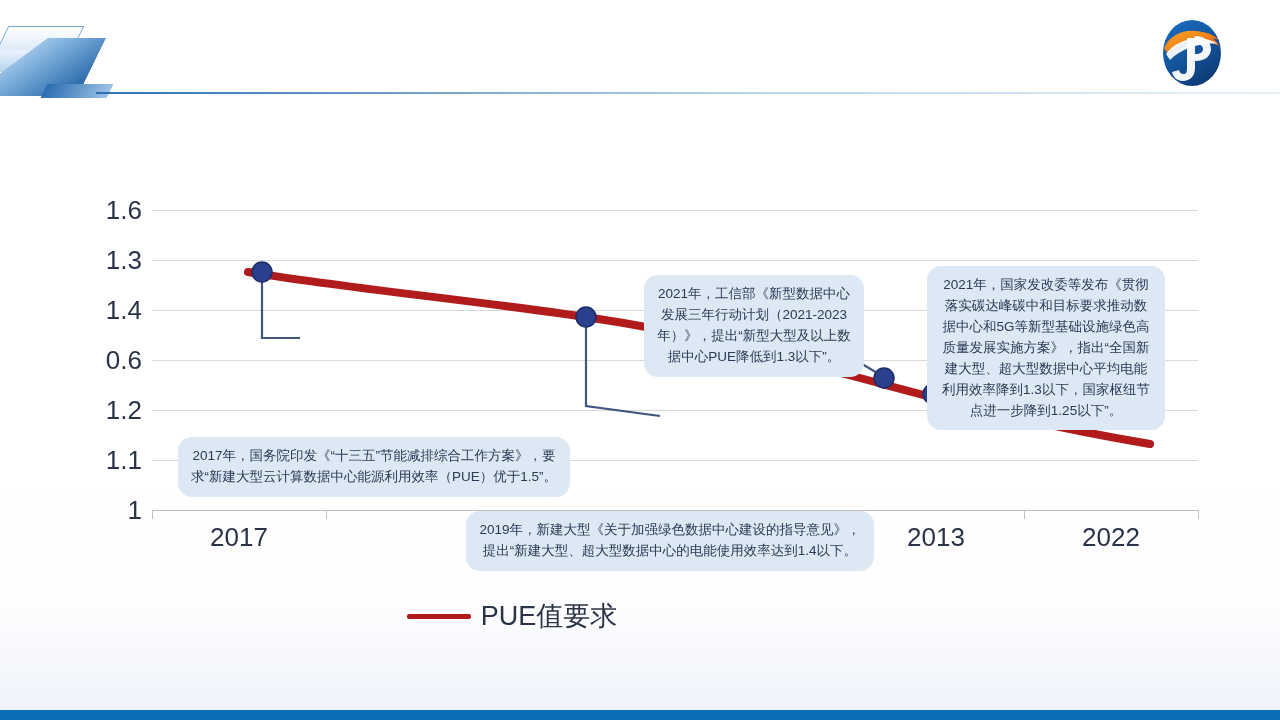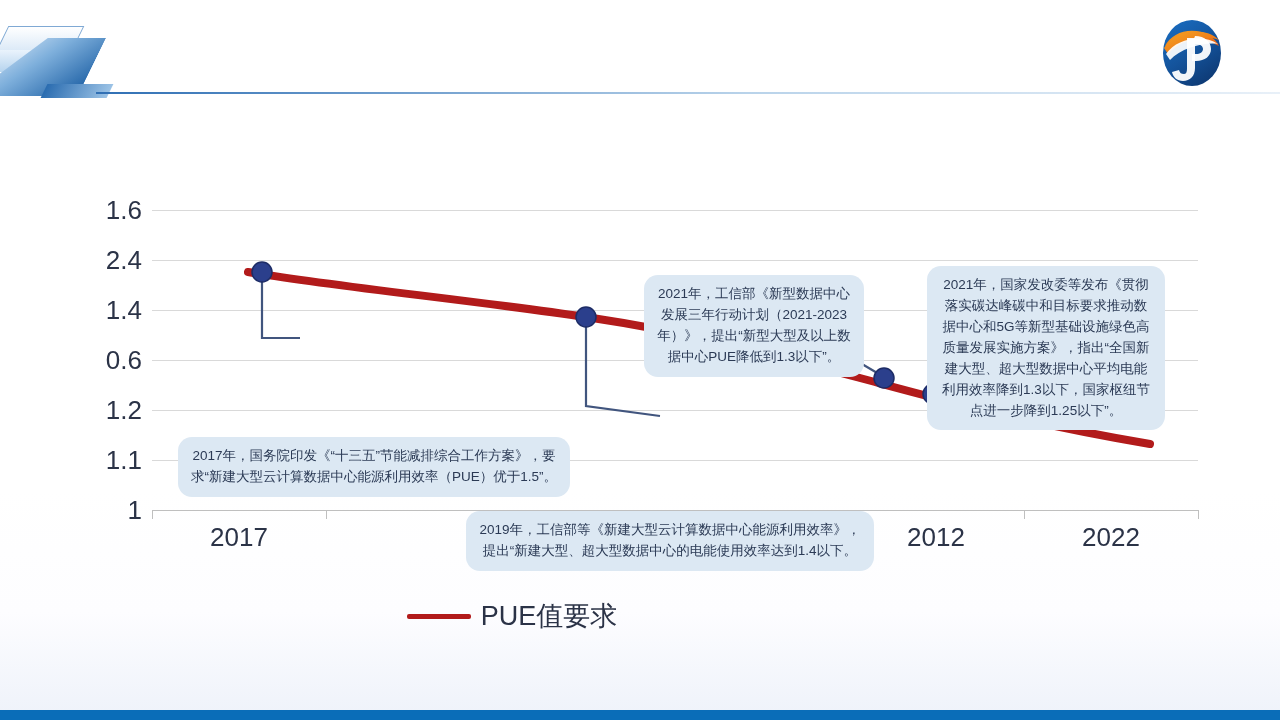--- a/index.html
+++ b/index.html
@@ -260,21 +260,21 @@
         <path d="M34 18 C44 18 50 24 50 31 C50 38 44 43 35 43 L31 43 L31 36 L35 36 C39 36 42 34 42 31 C42 28 39 26 35 26 L31 26 Z" fill="#ffffff" opacity="0.95"></path>
         <path d="M26 20 L34 20 L34 50 C34 58 29 63 22 63 C16 63 12 59 11 54 L18 52 C19 55 20 56 23 56 C25 56 26 54 26 51 Z" fill="#ffffff" opacity="0.95"></path>
       </svg>
     </div>
   </div>
 
   <div class="chart">
 
     <div class="ylabels">
       <div class="ylabel" style="top:0px;">1.6</div>
-      <div class="ylabel" style="top:50px;">2.4</div>
+      <div class="ylabel" style="top:50px;">1.3</div>
       <div class="ylabel" style="top:100px;">1.4</div>
       <div class="ylabel" style="top:150px;">0.6</div>
       <div class="ylabel" style="top:200px;">1.2</div>
       <div class="ylabel" style="top:250px;">1.1</div>
       <div class="ylabel" style="top:300px;">1</div>
     </div>
 
     <div class="plot">
       <div class="gridline" style="top:0px;"></div>
       <div class="gridline" style="top:50px;"></div>
@@ -288,40 +288,40 @@
     <div class="tick-v" style="left:326px;"></div>
     <div class="tick-v" style="left:501px;"></div>
     <div class="tick-v" style="left:675px;"></div>
     <div class="tick-v" style="left:849px;"></div>
     <div class="tick-v" style="left:1024px;"></div>
     <div class="tick-v" style="left:1198px;"></div>
 
     <div class="xlabel" style="left:239px;">2017</div>
     <div class="xlabel" style="left:588px;">2019</div>
     <div class="xlabel" style="left:762px;">2020</div>
-    <div class="xlabel" style="left:936px;">2012</div>
+    <div class="xlabel" style="left:936px;">2013</div>
     <div class="xlabel" style="left:1111px;">2022</div>
 
     <svg class="series">
 
       <polyline points="262,176 262,238 300,238" fill="none" stroke="#41557e" stroke-width="2.2"></polyline>
       <polyline points="586,224 586,306 660,316" fill="none" stroke="#41557e" stroke-width="2.2"></polyline>
       <polyline points="774,180 774,212 884,277" fill="none" stroke="#41557e" stroke-width="2.2"></polyline>
       <polyline points="1046,172 1046,262 955,292" fill="none" stroke="#41557e" stroke-width="2.2"></polyline>
 
       <path d="M 248,172 C 330,186 470,200 586,217 C 700,234 780,256 860,278 C 920,294 1010,320 1150,344" fill="none" stroke="#b21b1b" stroke-width="8" stroke-linecap="round"></path>
 
       <circle cx="262" cy="172" r="10" fill="#2b3f8c" stroke="#1d2c66" stroke-width="1.5"></circle>
       <circle cx="586" cy="217" r="10" fill="#2b3f8c" stroke="#1d2c66" stroke-width="1.5"></circle>
       <circle cx="884" cy="278" r="10" fill="#2b3f8c" stroke="#1d2c66" stroke-width="1.5"></circle>
       <circle cx="933" cy="294" r="10" fill="#2b3f8c" stroke="#1d2c66" stroke-width="1.5"></circle>
     </svg>
 
     <div class="callout" id="callout-1">2017年，国务院印发《“十三五”节能减排综合工作方案》，要求“新建大型云计算数据中心能源利用效率（PUE）优于1.5”。</div>
-    <div class="callout" id="callout-2">2019年，工信部等《新建大型云计算数据中心能源利用效率》，提出“新建大型、超大型数据中心的电能使用效率达到1.4以下。</div>
+    <div class="callout" id="callout-2">2019年，新建大型《关于加强绿色数据中心建设的指导意见》，提出“新建大型、超大型数据中心的电能使用效率达到1.4以下。</div>
     <div class="callout" id="callout-3">2021年，工信部《新型数据中心发展三年行动计划（2021-2023年）》，提出“新型大型及以上数据中心PUE降低到1.3以下”。</div>
     <div class="callout" id="callout-4">2021年，国家发改委等发布《贯彻落实碳达峰碳中和目标要求推动数据中心和5G等新型基础设施绿色高质量发展实施方案》，指出“全国新建大型、超大型数据中心平均电能利用效率降到1.3以下，国家枢纽节点进一步降到1.25以下”。</div>
 
     <div class="legend">
       <span class="legend-inner">
         <span class="legend-swatch"></span>
         <span class="legend-label">PUE值要求</span>
       </span>
     </div>
 

